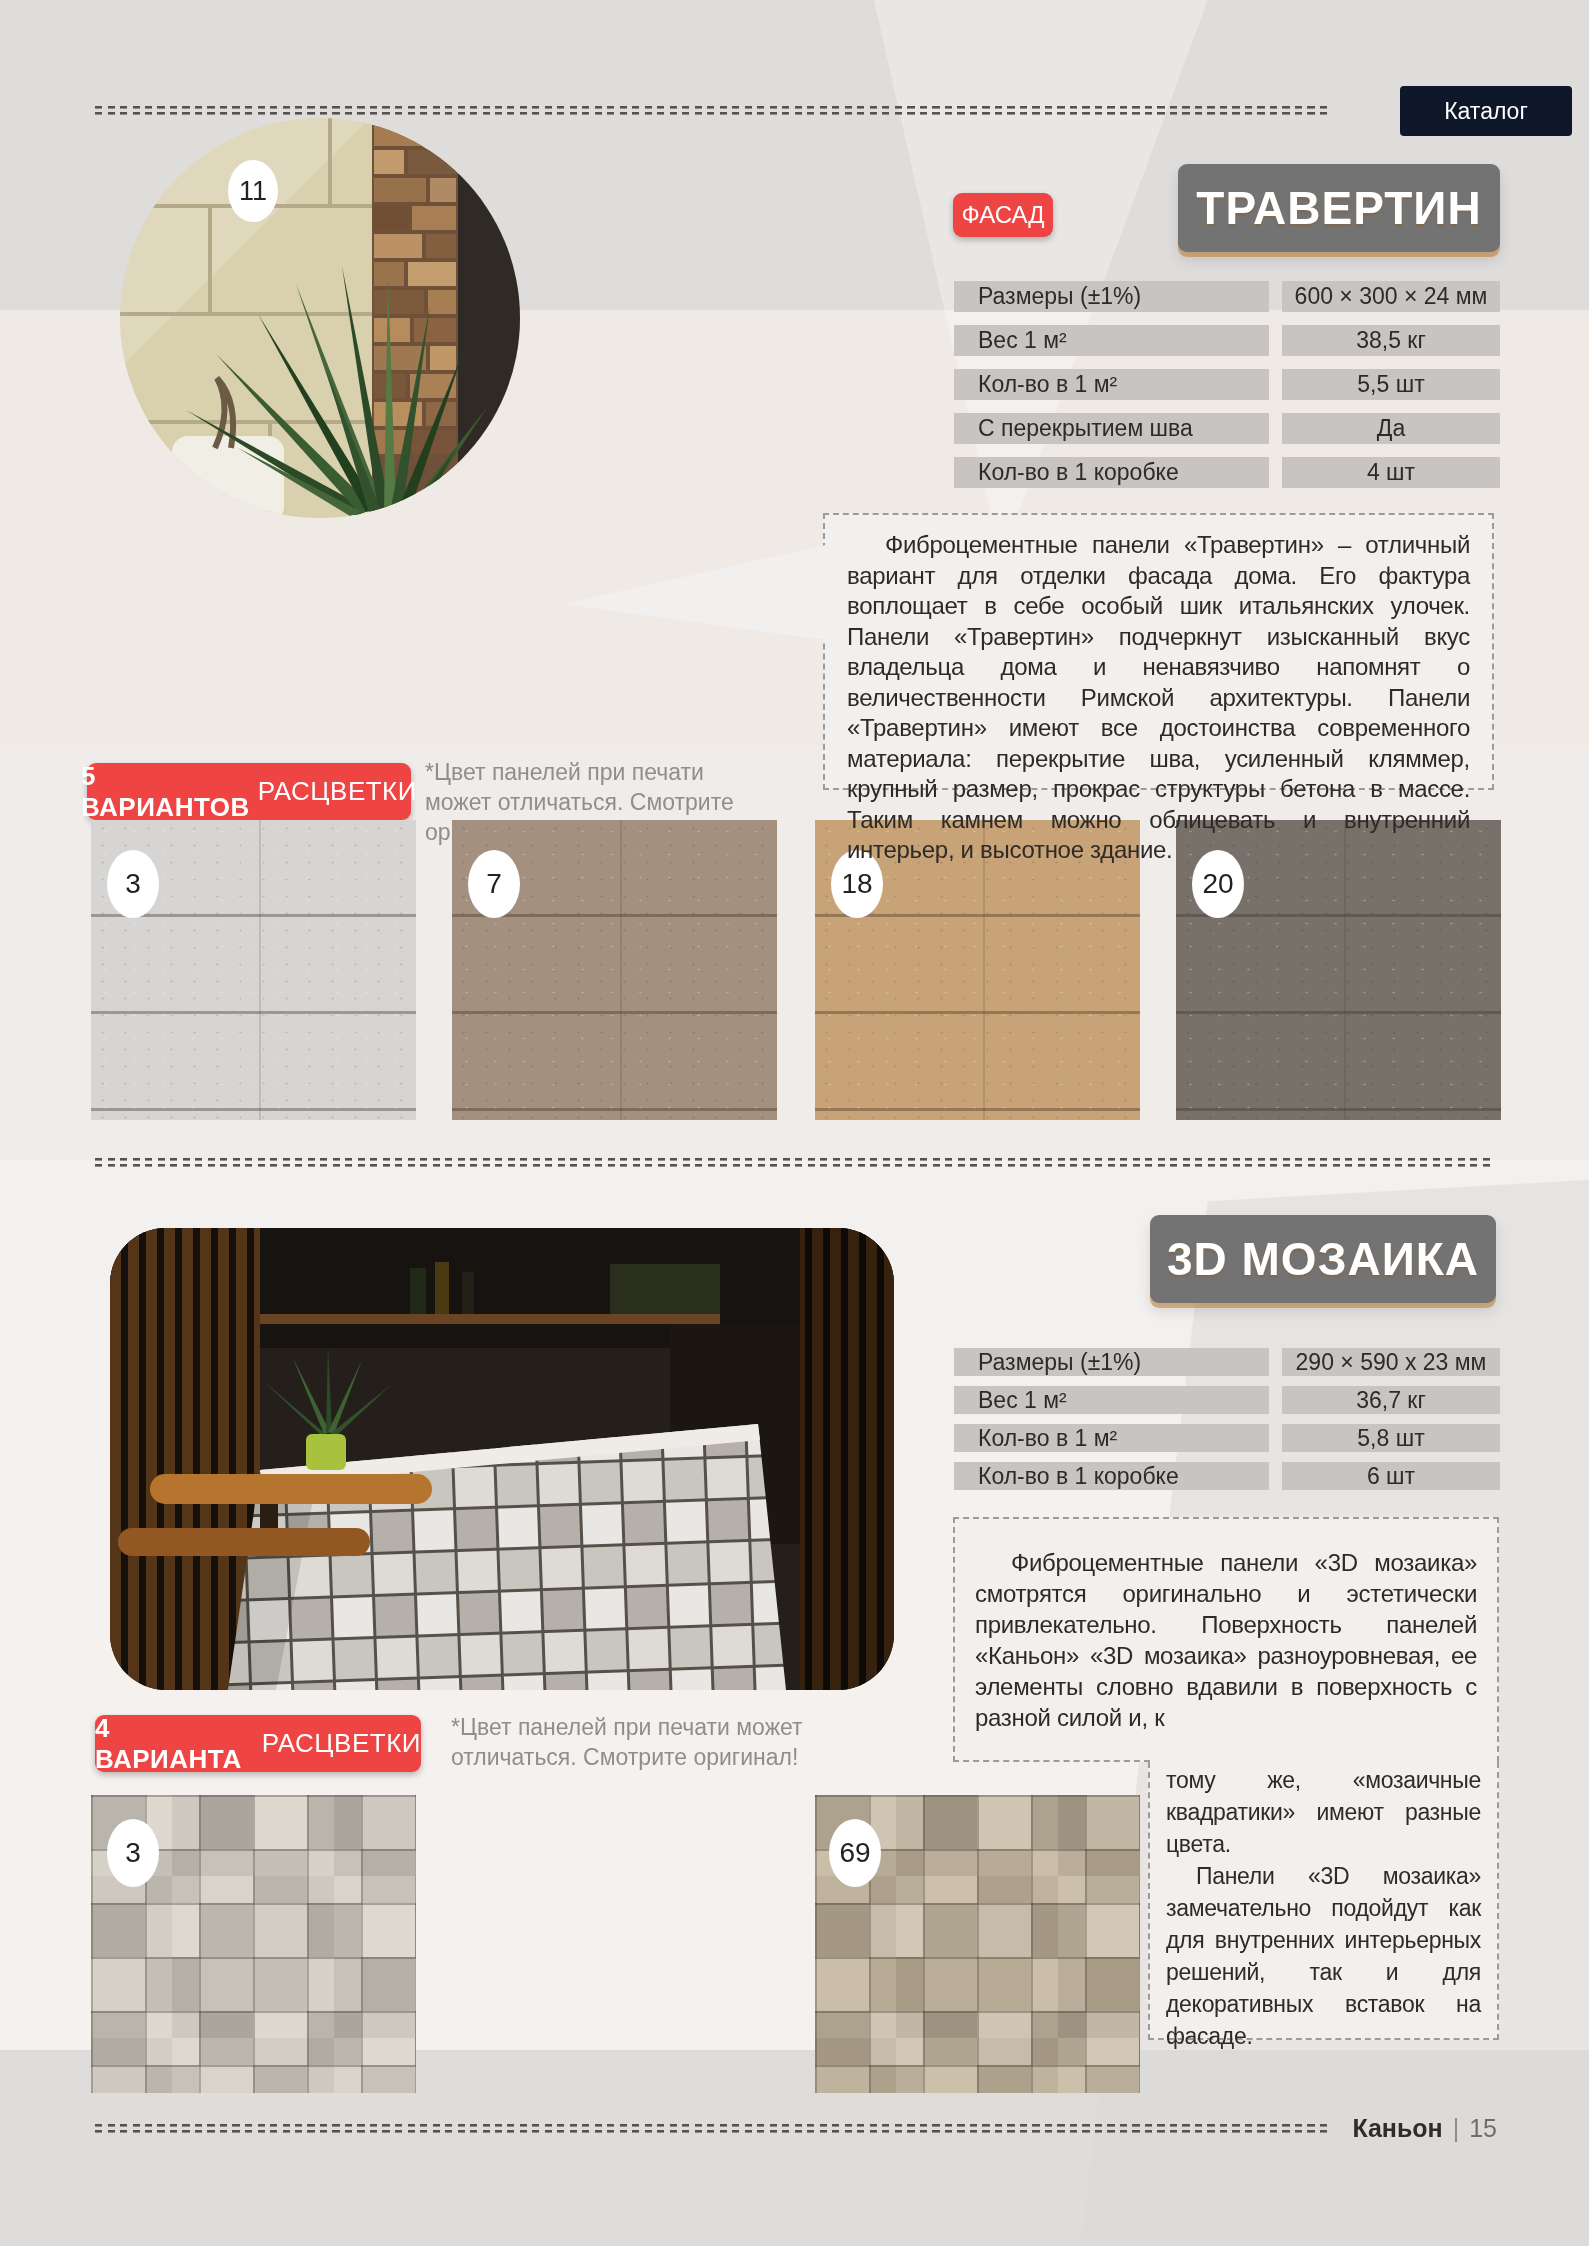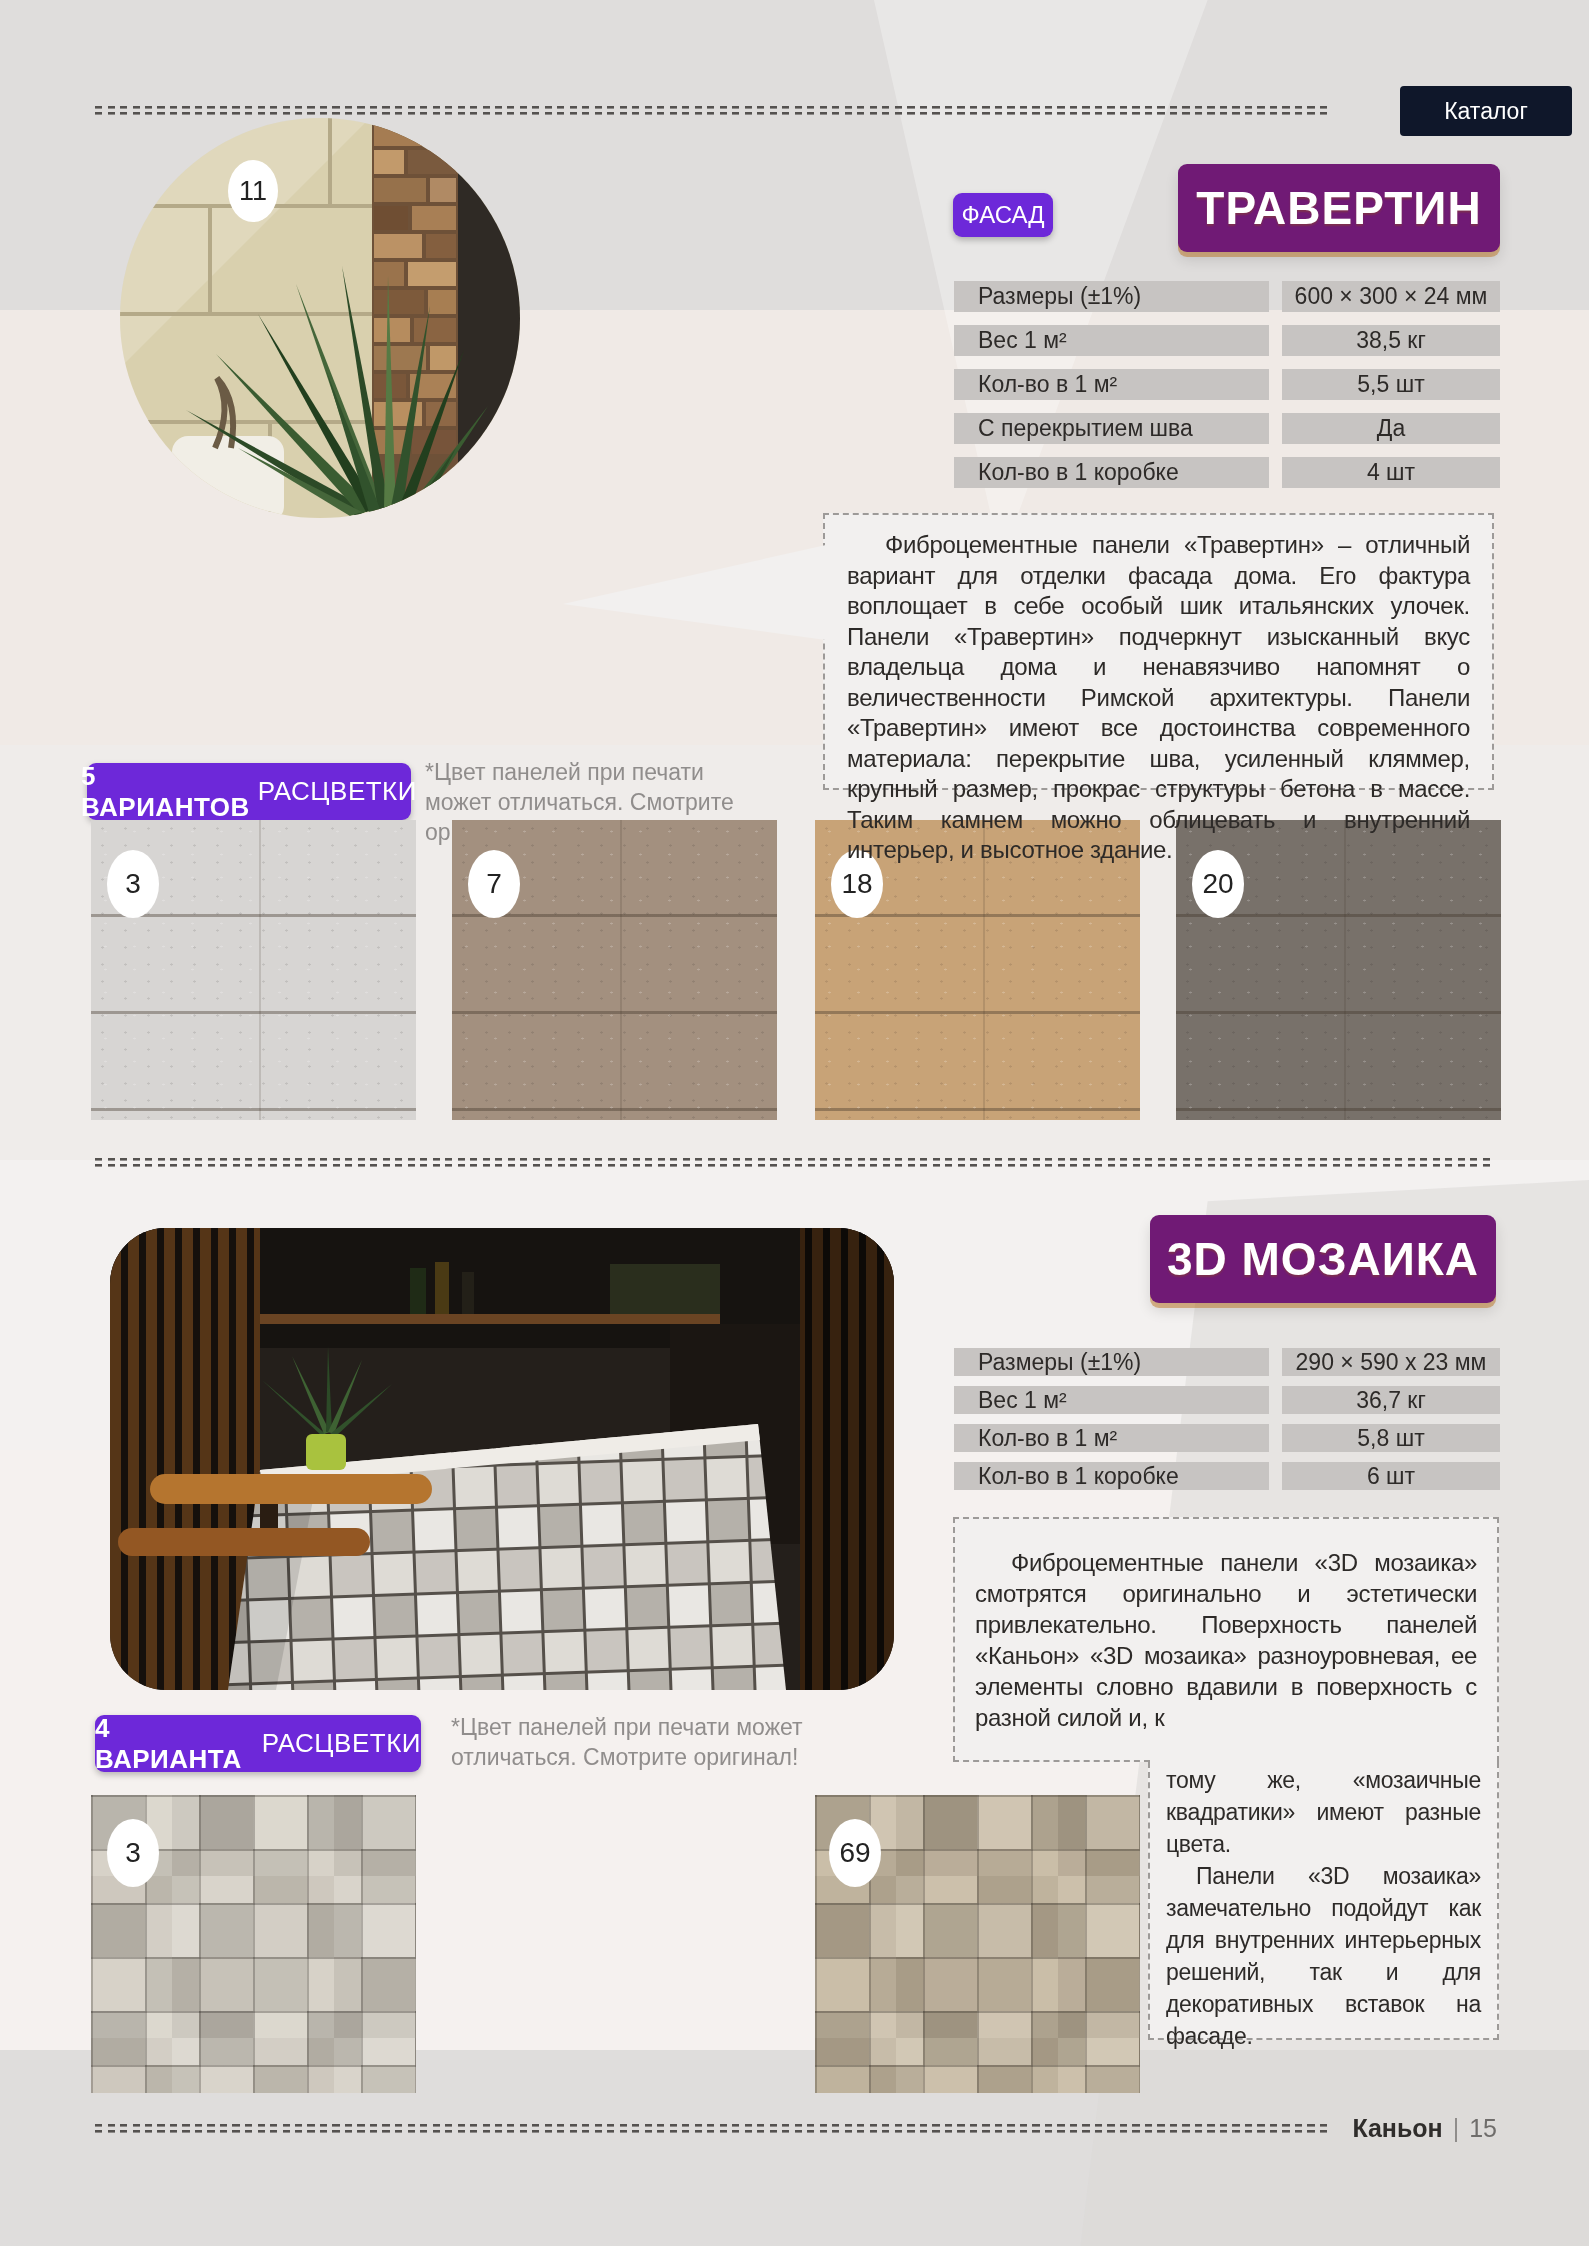--- a/index.html
+++ b/index.html
@@ -12,26 +12,26 @@
   
   .dashline{position:absolute;height:9px;
     background:
       repeating-linear-gradient(90deg,#555250 0 7px,transparent 7px 12.5px),
       repeating-linear-gradient(90deg,#555250 0 7px,transparent 7px 12.5px);
     background-size:100% 2.6px,100% 2.6px;
     background-position:0 0,0 100%;background-repeat:no-repeat;}
   
   .orange-badge{position:absolute;background:#0f172a;color:#fff;border-radius:5px;
     display:flex;align-items:center;justify-content:center;font-size:23px;}
-  .title-badge{position:absolute;background:#701a75;color:#fff;border-radius:9px;
+  .title-badge{position:absolute;background:#737373;color:#fff;border-radius:9px;
     display:flex;align-items:center;justify-content:center;
     font-size:46px;font-weight:800;letter-spacing:1px;
     box-shadow:0 5px 0 rgba(186,106,15,.45),0 8px 14px rgba(0,0,0,.12);
     text-shadow:0 2px 2px rgba(150,85,10,.35);}
-  .gray-badge{position:absolute;background:#6d28d9;color:#fff;border-radius:9px;
+  .gray-badge{position:absolute;background:#ef4444;color:#fff;border-radius:9px;
     display:flex;align-items:center;justify-content:center;
     box-shadow:0 3px 6px rgba(0,0,0,.25);}
   .variants-badge{font-size:26px;letter-spacing:.5px;}
   .variants-badge b{font-weight:700;margin-right:8px;}
   
   .spec-table{position:absolute;width:546px;}
   .spec-row{display:flex;justify-content:space-between;}
   .s0 .spec-row{height:31px;margin-bottom:13px;}
   .s1 .spec-row{height:28px;margin-bottom:10px;}
   .spec-label,.spec-value{background:#c7c4c2;color:#2d2a28;font-size:23px;

